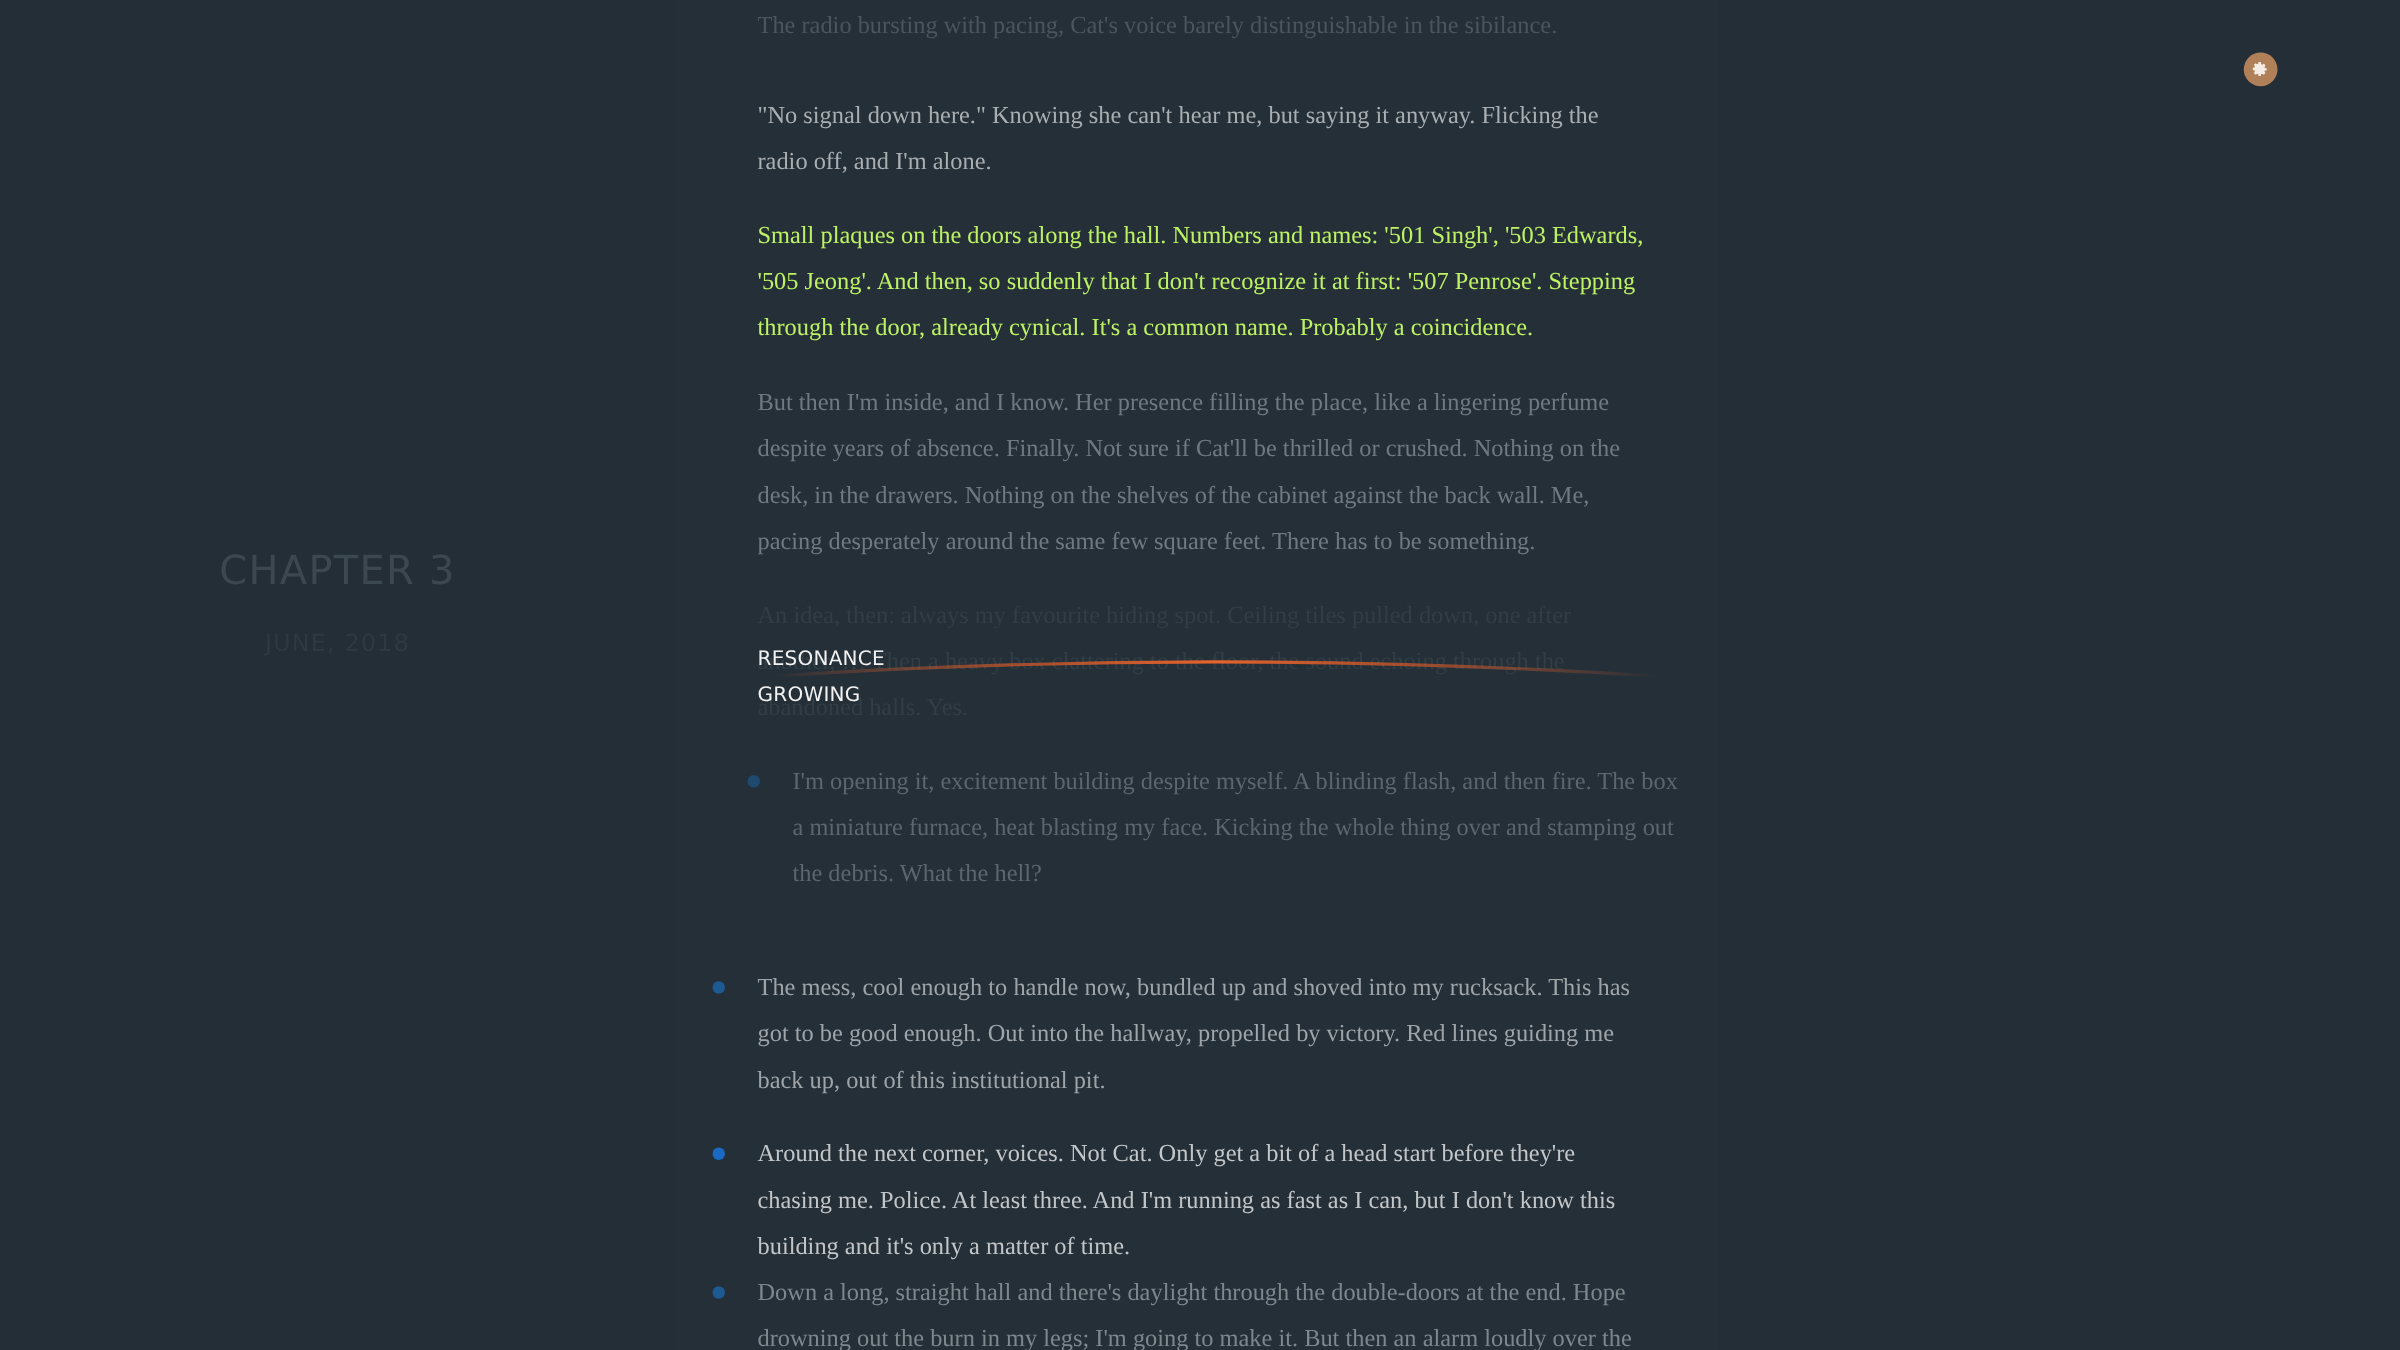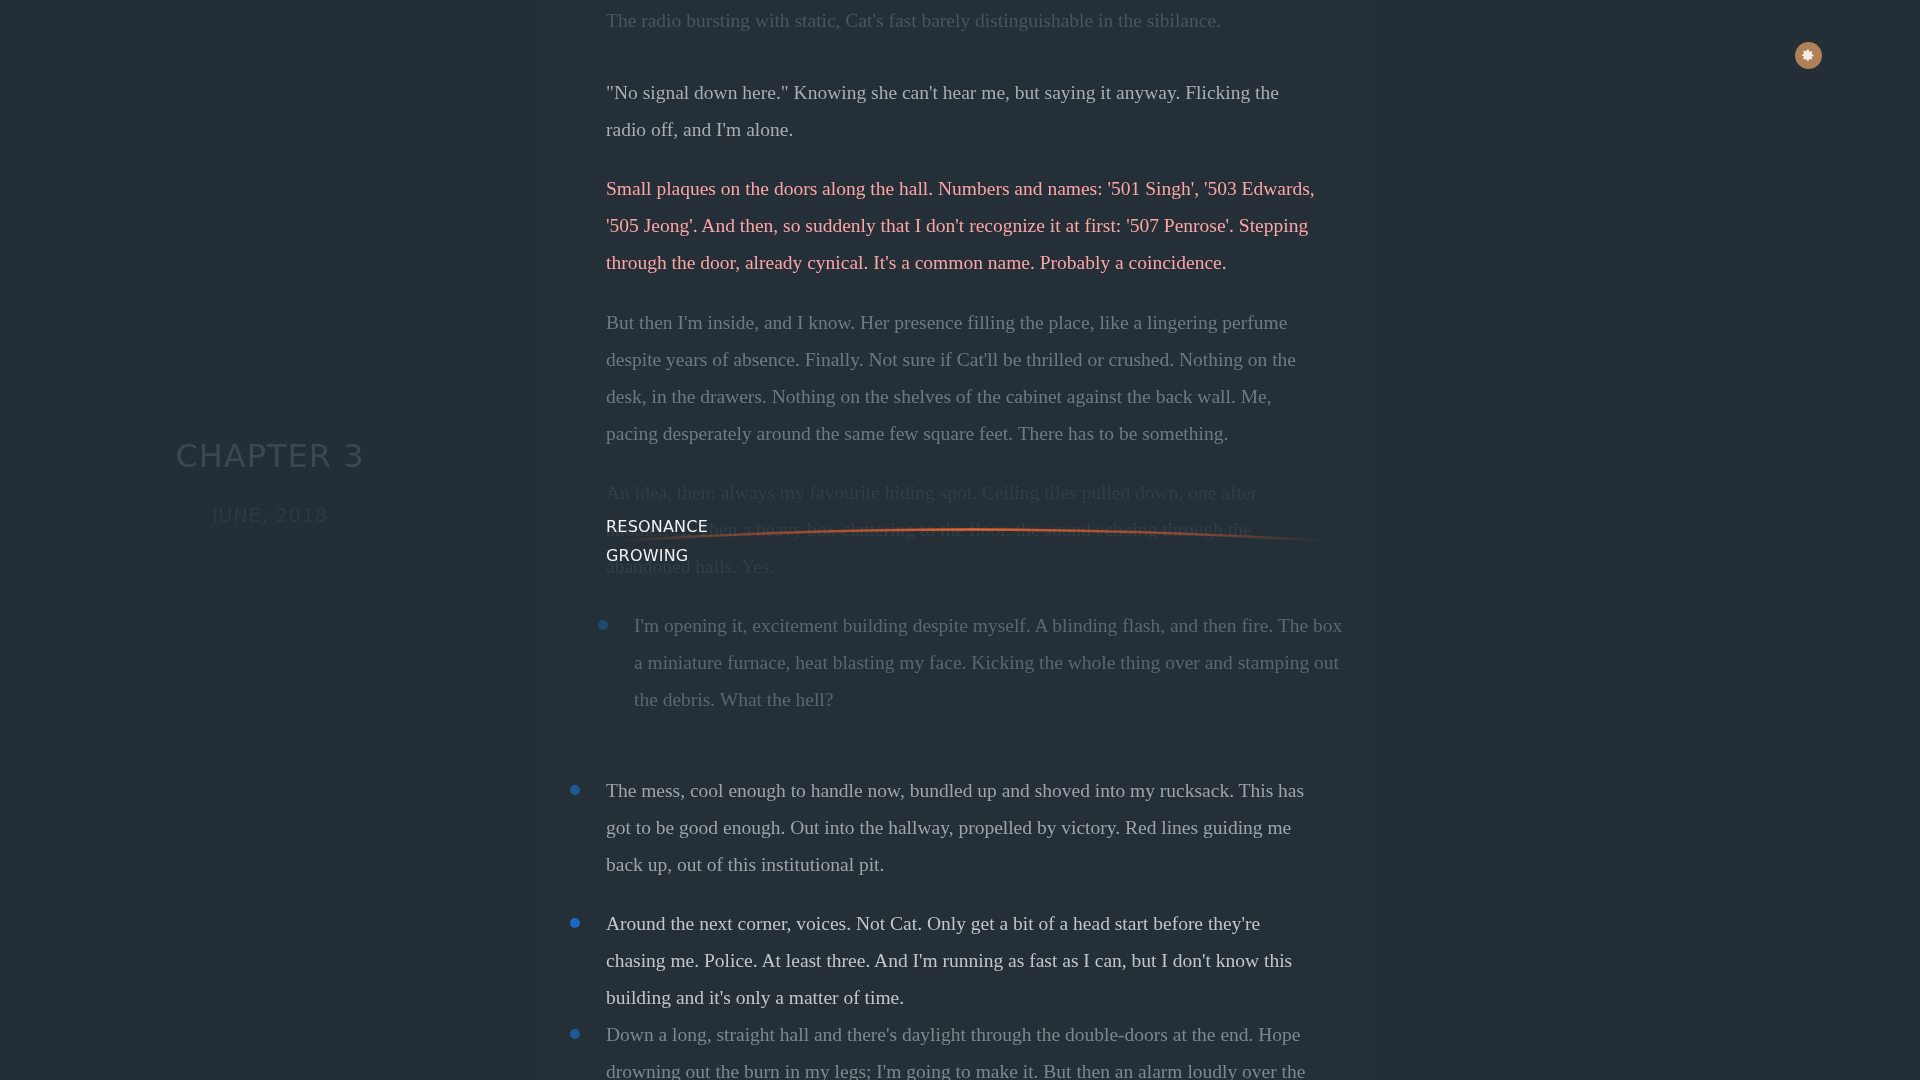--- a/index.html
+++ b/index.html
@@ -118,23 +118,23 @@
     <path fill="#f4ece4" d="M12 8.5a3.5 3.5 0 1 0 0 7 3.5 3.5 0 0 0 0-7zm9 5.2v-3.4l-2.6-.5a7 7 0 0 0-.7-1.7l1.5-2.2-2.4-2.4-2.2 1.5a7 7 0 0 0-1.7-.7L12.3 1h-3.4l-.5 2.6a7 7 0 0 0-1.7.7L4.5 2.8 2.1 5.2l1.5 2.2a7 7 0 0 0-.7 1.7L.3 9.6v3.4l2.6.5c.2.6.4 1.2.7 1.7l-1.5 2.2 2.4 2.4 2.2-1.5c.5.3 1.1.5 1.7.7l.5 2.6h3.4l.5-2.6c.6-.2 1.2-.4 1.7-.7l2.2 1.5 2.4-2.4-1.5-2.2c.3-.5.5-1.1.7-1.7z"></path>
   </svg>
 </div>
 
 <div class="chapter-header">
   <div class="chapter-title">CHAPTER 3</div>
   <div class="chapter-date">JUNE, 2018</div>
 </div>
 
 <div class="story" id="story">
-    <p class="para" style="top: 2px; color: rgb(74, 86, 94);"><span>The radio bursting with static, Cat's fast barely distinguishable in the sibilance.</span></p>
+    <p class="para" style="top: 2px; color: rgb(74, 86, 94);"><span>The radio bursting with pacing, Cat's voice barely distinguishable in the sibilance.</span></p>
     <p class="para" style="top: 74px; color: rgb(169, 174, 177);"><span>"No signal down here." Knowing she can't hear me, but saying it anyway. Flicking the radio off, and I'm alone.</span></p>
-    <p class="para" style="top: 170px; color: #fca5a5;"><span>Small plaques on the doors along the hall. Numbers and names: '501 Singh', '503 Edwards, '505 Jeong'. And then, so suddenly that I don't recognize it at first: '507 Penrose'. Stepping through the door, already cynical. It's a common name. Probably a coincidence.</span></p>
+    <p class="para" style="top: 170px; color: #bef264;"><span>Small plaques on the doors along the hall. Numbers and names: '501 Singh', '503 Edwards, '505 Jeong'. And then, so suddenly that I don't recognize it at first: '507 Penrose'. Stepping through the door, already cynical. It's a common name. Probably a coincidence.</span></p>
     <p class="para" style="top: 304px; color: rgb(111, 122, 128);"><span>But then I'm inside, and I know. Her presence filling the place, like a lingering perfume despite years of absence. Finally. Not sure if Cat'll be thrilled or crushed. Nothing on the desk, in the drawers. Nothing on the shelves of the cabinet against the back wall. Me, pacing desperately around the same few square feet. There has to be something.</span></p>
     <p class="para" style="top: 474px; color: rgb(50, 62, 70);"><span>An idea, then: always my favourite hiding spot. Ceiling tiles pulled down, one after another, … Then a heavy box clattering to the floor, the sound echoing through the abandoned halls. Yes.</span></p>
     <p class="para" style="top: 607px; color: rgb(92, 102, 108); margin-left: 28px;"><span class="bullet-dot" style="top: 13px; background: rgb(30, 74, 112);"></span><span>I'm opening it, excitement building despite myself. A blinding flash, and then fire. The box a miniature furnace, heat blasting my face. Kicking the whole thing over and stamping out the debris. What the hell?</span></p>
     <p class="para" style="top: 772px; color: rgb(158, 164, 168);"><span class="bullet-dot" style="top: 13px; background: rgb(29, 90, 148);"></span><span>The mess, cool enough to handle now, bundled up and shoved into my rucksack. This has got to be good enough. Out into the hallway, propelled by victory. Red lines guiding me back up, out of this institutional pit.</span></p>
     <p class="para" style="top: 905px; color: rgb(195, 198, 200);"><span class="bullet-dot" style="top: 13px; background: rgb(26, 106, 196);"></span><span>Around the next corner, voices. Not Cat. Only get a bit of a head start before they're chasing me. Police. At least three. And I'm running as fast as I can, but I don't know this building and it's only a matter of time.</span></p>
     <p class="para" style="top: 1016px; color: rgb(125, 135, 140);"><span class="bullet-dot" style="top: 13px; background: rgb(29, 90, 148);"></span><span>Down a long, straight hall and there's daylight through the double-doors at the end. Hope drowning out the burn in my legs; I'm going to make it. But then an alarm loudly over the</span></p>
   </div>
 
 <div class="overlay">
   <svg class="wave" viewBox="0 0 710 20" preserveAspectRatio="none">

